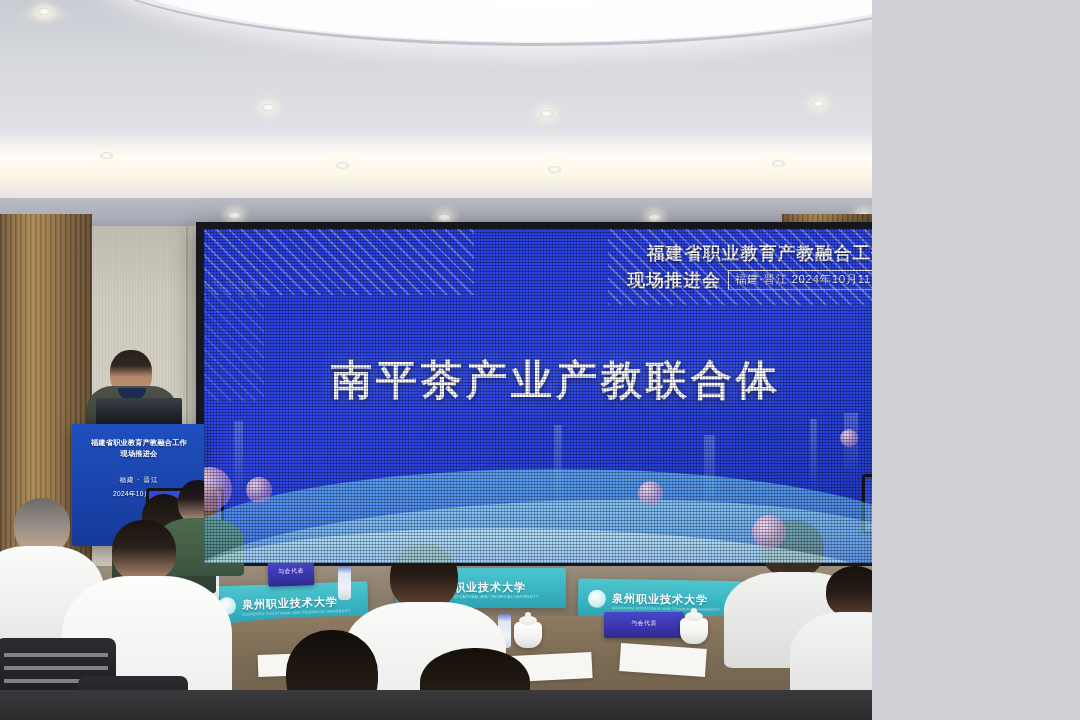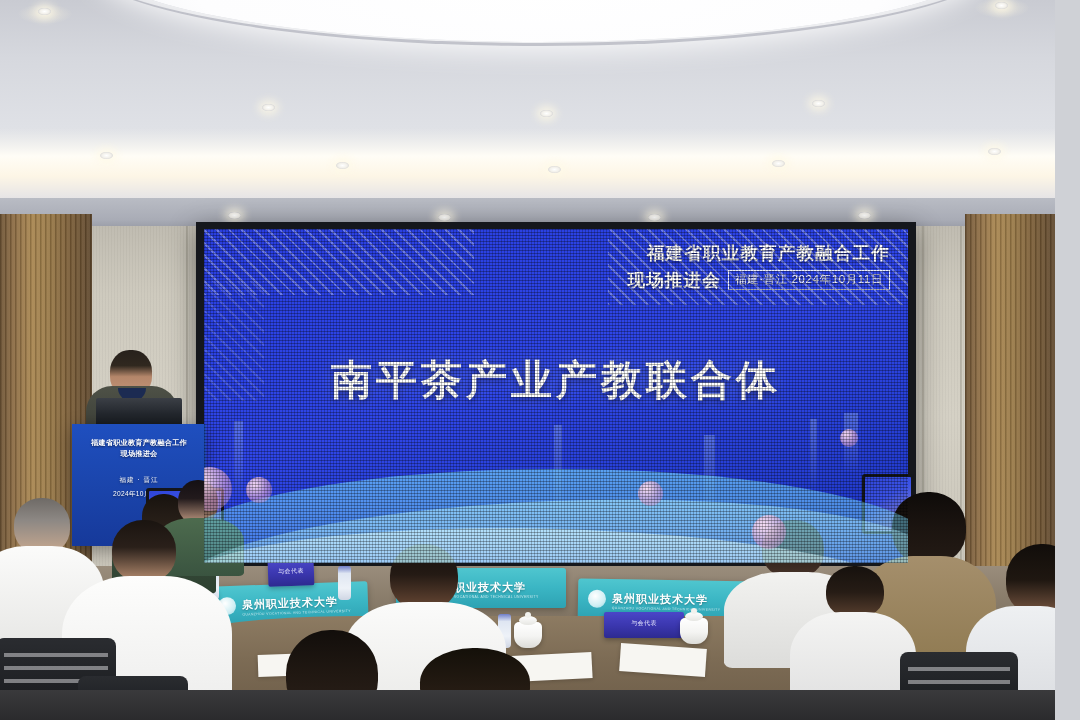--- a/index.html
+++ b/index.html
@@ -1,21 +1,21 @@
 <!DOCTYPE html>
 <html><head>
 <meta charset="utf-8">
 <style>
   * { margin:0; padding:0; box-sizing:border-box; }
   body {
     width:1080px; height:720px; overflow:hidden;
     font-family:"Liberation Sans", sans-serif;
     background:#cfd1d6;
   }
-  .scene { position:relative; width:1055px; height:720px; overflow:hidden; }
+  .scene { position:relative; width:872px; height:720px; overflow:hidden; }
 
   
   .ceiling {
     position:absolute; left:0; top:0; width:1080px; height:232px;
     background:linear-gradient(180deg,#c9cbd2 0%,#d6d8de 25%,#dfe1e6 55%,#cfd1d7 100%);
   }
   .dome {
     position:absolute; left:50%; top:-128px; transform:translateX(-50%);
     width:900px; height:170px; border-radius:50%;
     background:radial-gradient(ellipse at 50% 65%, #ffffff 0%, #fdfdfe 55%, #eef0f4 85%, #dcdee4 100%);

